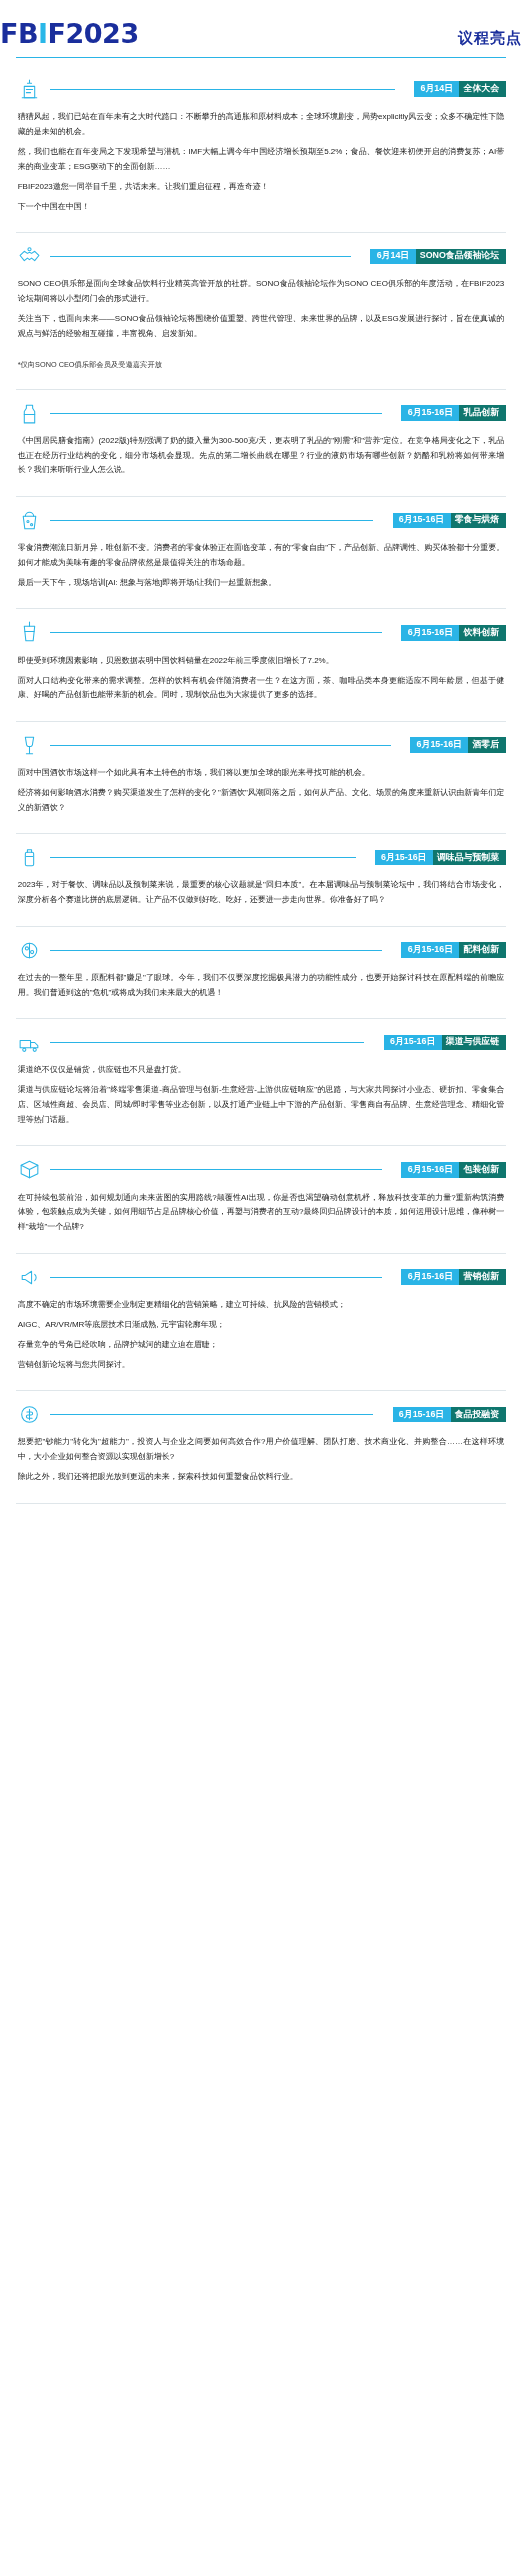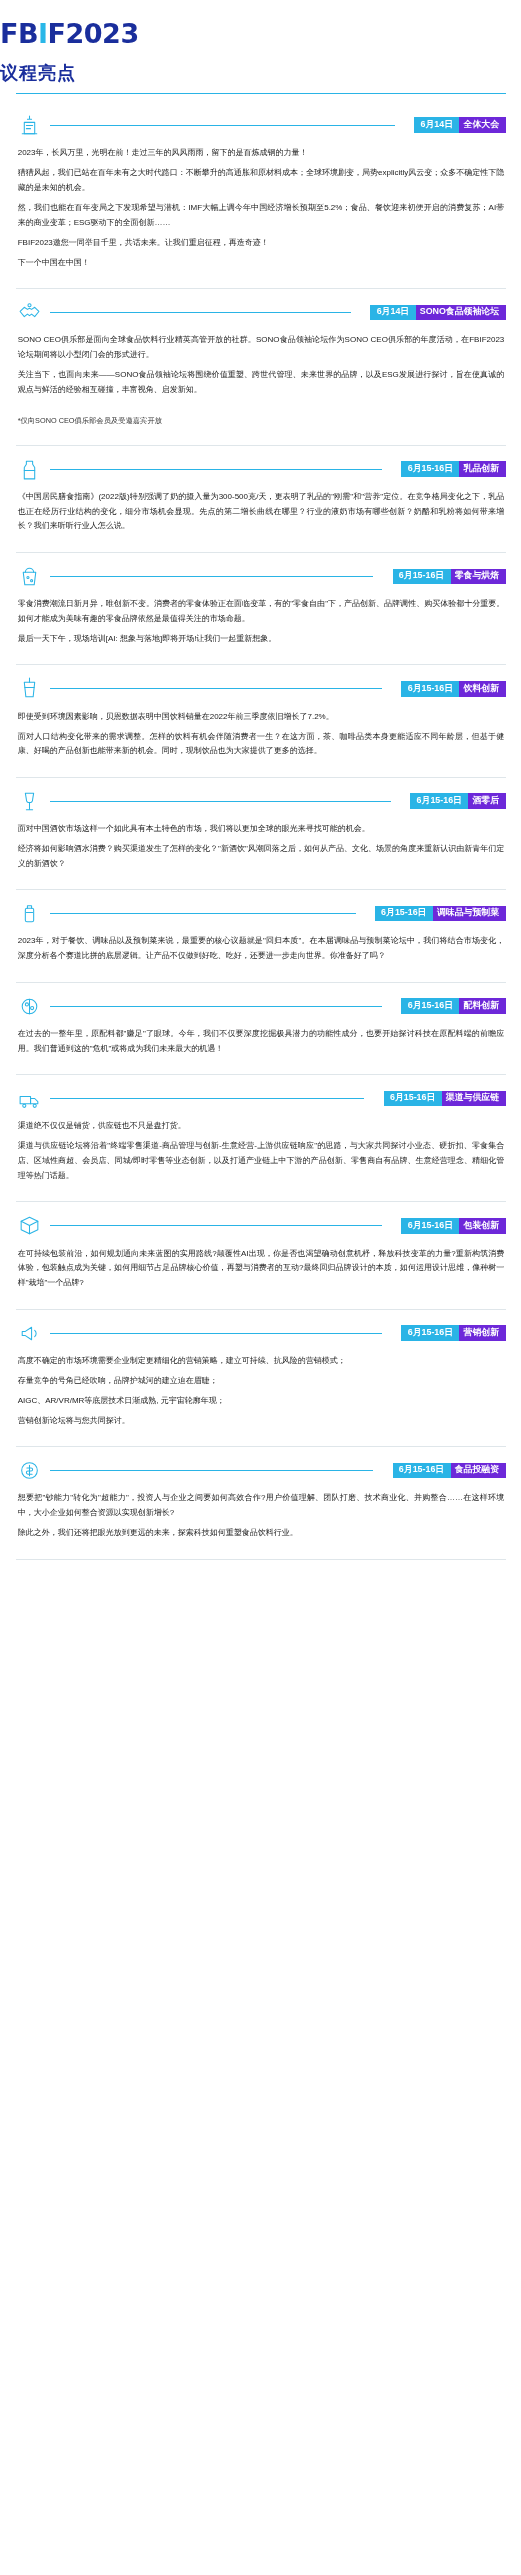--- a/index.html
+++ b/index.html
@@ -19,35 +19,34 @@
   }
   
   .header {
     padding: 17.7px 0 7.3px 0;
     text-align: center;
   }
   .header-line {
     display: flex;
     align-items: baseline;
     justify-content: space-between;
-    gap: 12px;
-    flex-direction: column;
+    gap: 21px;
   }
   .brand {
     font-size: 27px;
     font-weight: bold;
     letter-spacing: -0.5px;
     color: #1a2e9c;
     font-family: "DejaVu Sans", sans-serif;
   }
   .brand .dot {
     color: #29b7e8;
   }
   .brand-sub {
-    font-size: 18px;
+    font-size: 15px;
     font-weight: bold;
     color: #1a2e9c;
     letter-spacing: 1px;
   }
   .header-rule {
     width: 490px;
     height: 1px;
     background: #2ab4e6;
     margin: 8.3px auto 0 auto;
   }
@@ -86,21 +85,21 @@
   .sec-date {
     background: #2ab4e6;
     color: #ffffff;
     font-size: 8.9px;
     font-weight: bold;
     padding: 2.6px 6.3px 3.1px 6.3px;
     white-space: nowrap;
     line-height: 1.1;
   }
   .sec-name {
-    background: #6d28d9;
+    background: #0f766e;
     color: #ffffff;
     font-size: 8.9px;
     font-weight: bold;
     padding: 2.6px 7.3px 3.1px 4.2px;
     white-space: nowrap;
     line-height: 1.1;
   }
   .sec-badge {
     display: flex;
     align-items: stretch;
@@ -152,21 +151,20 @@
           </div>
           <div class="sec-title-wrap">
             <div class="sec-rule"></div>
             <div class="sec-badge">
               <span class="sec-date">6月14日</span>
               <span class="sec-name">全体大会</span>
             </div>
           </div>
         </div>
         <div class="sec-body">
-          <p>2023年，长风万里，光明在前！走过三年的风风雨雨，留下的是百炼成钢的力量！</p>
           <p>猎猎风起，我们已站在百年未有之大时代路口：不断攀升的高通胀和原材料成本；全球环境剧变，局势explicitly风云变；众多不确定性下隐藏的是未知的机会。</p>
           <p>然，我们也能在百年变局之下发现希望与潜机：IMF大幅上调今年中国经济增长预期至5.2%；食品、餐饮迎来初便开启的消费复苏；AI带来的商业变革；ESG驱动下的全面创新……</p>
           <p>FBIF2023邀您一同举目千里，共话未来。让我们重启征程，再造奇迹！</p>
           <p>下一个中国在中国！</p>
         </div>
       </div>
       <div class="spacer-rule"></div>
       <div class="section">
         <div class="sec-head">
           <div class="sec-icon">
@@ -381,22 +379,22 @@
           <div class="sec-title-wrap">
             <div class="sec-rule"></div>
             <div class="sec-badge">
               <span class="sec-date">6月15-16日</span>
               <span class="sec-name">营销创新</span>
             </div>
           </div>
         </div>
         <div class="sec-body">
           <p>高度不确定的市场环境需要企业制定更精细化的营销策略，建立可持续、抗风险的营销模式；</p>
+          <p>AIGC、AR/VR/MR等底层技术日渐成熟, 元宇宙轮廓年现；</p>
           <p>存量竞争的号角已经吹响，品牌护城河的建立迫在眉睫；</p>
-          <p>AIGC、AR/VR/MR等底层技术日渐成熟, 元宇宙轮廓年现；</p>
           <p>营销创新论坛将与您共同探讨。</p>
         </div>
       </div>
       <div class="spacer-rule"></div>
       <div class="section">
         <div class="sec-head">
           <div class="sec-icon">
             <svg width="25" height="25" viewBox="0 0 48 48">
               <circle cx="24" cy="24" r="15" fill="none" stroke="#2ab4e6" stroke-width="2" stroke-linecap="round" stroke-linejoin="round"></circle>
               <path d="M24 14v20M19 19h8a3 3 0 010 6h-6a3 3 0 000 6h8" fill="none" stroke="#2ab4e6" stroke-width="2" stroke-linecap="round" stroke-linejoin="round"></path>

